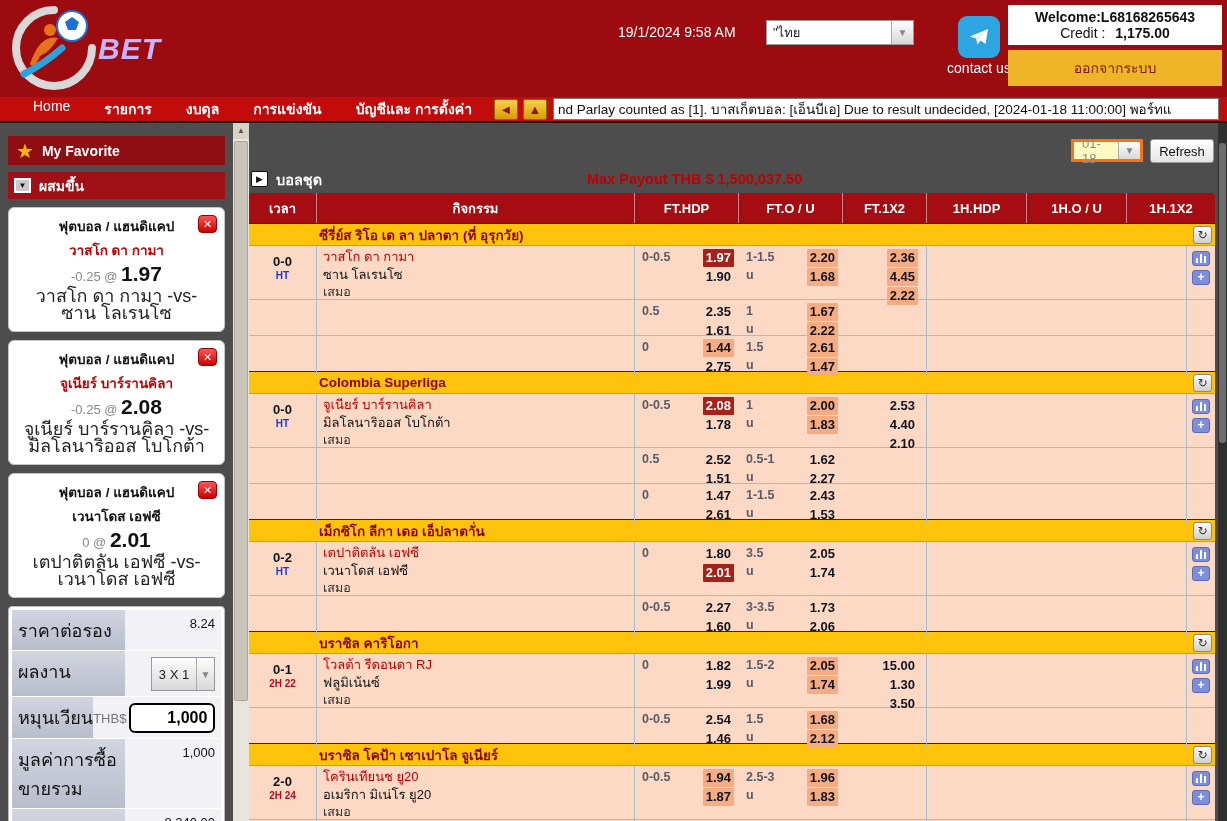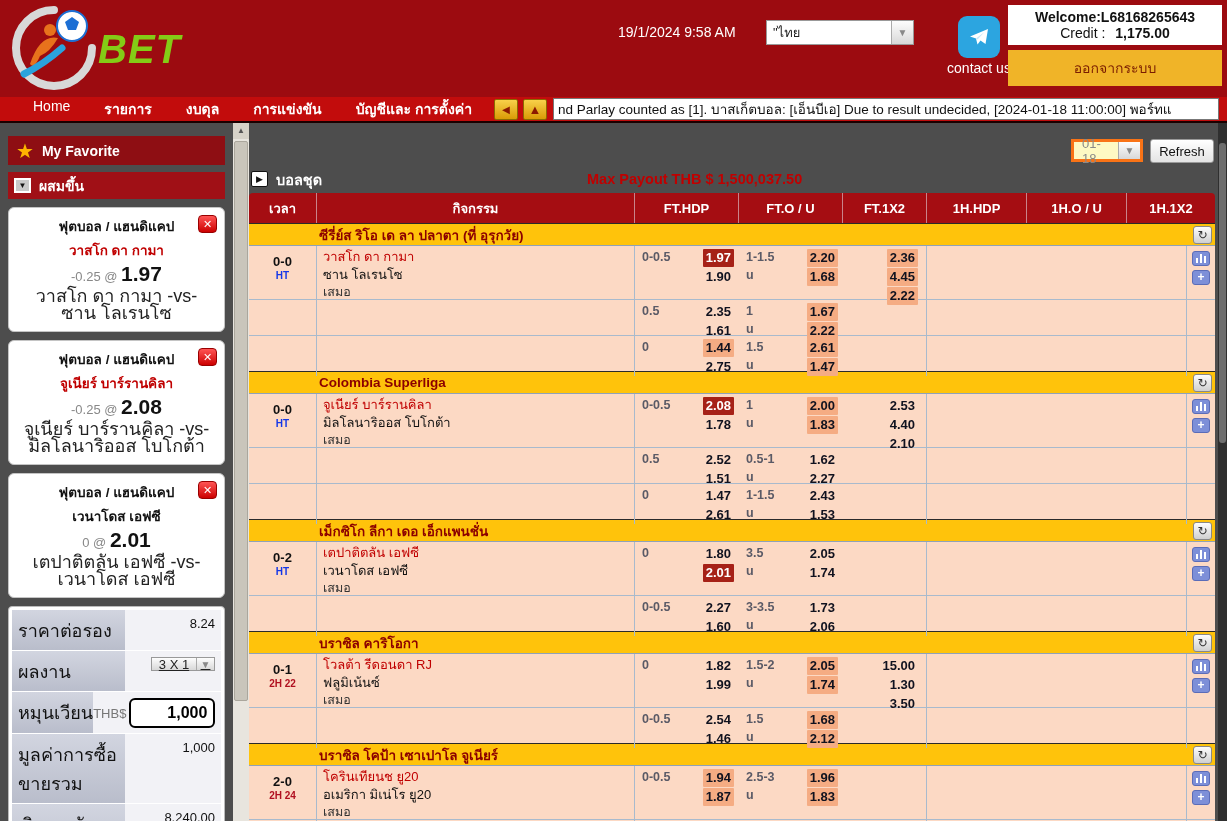--- a/index.html
+++ b/index.html
@@ -4,21 +4,21 @@
 <style>
   * { margin:0; padding:0; box-sizing:border-box; }
   html,body { width:1227px; height:821px; overflow:hidden; }
   body { font-family:"Liberation Sans","DejaVu Sans",sans-serif; background:var(--page-bg,#4D4D4D); position:relative; }
 
   
   .banner { height:97px; background:var(--brand-red,#9C0B10); position:relative; }
   .logo { position:absolute; left:10px; top:4px; display:flex; align-items:center; }
   .logo-word { font-style:italic; font-weight:bold; letter-spacing:1px; }
   .logo-white { color:#fff; font-size:44px; }
-  .logo-gold { color:#84cc16; font-size:40px; }
+  .logo-gold { color:#c4b5fd; font-size:30px; }
   .banner-datetime { position:absolute; left:618px; top:24px; color:#fff; font-size:14px; }
   .lang-select { position:absolute; left:766px; top:20px; width:148px; height:25px; background:#fff; border:1px solid #999; display:flex; align-items:center; }
   .lang-select .txt { flex:1; font-size:13px; color:#222; padding-left:6px; }
   .sel-btn { width:22px; height:100%; background:linear-gradient(#fdfdfd,#d8d8d8); border-left:1px solid #aaa; color:#888; font-size:10px; display:flex; align-items:center; justify-content:center; }
   .contact { position:absolute; left:946px; top:16px; width:66px; text-align:center; }
   .tg { width:42px; height:42px; margin:0 auto; background:#2CA5E0; border-radius:9px; display:flex; align-items:center; justify-content:center; }
   .contact .lbl { color:#fff; font-size:14px; margin-top:2px; }
   .account { position:absolute; left:1008px; top:5px; width:214px; }
   .acct-box { background:#fff; padding:4px 8px; text-align:center; }
   .acct-line1 { font-size:14px; font-weight:bold; color:#111; }
@@ -59,21 +59,21 @@
   .slip .line .hc { font-size:13px; color:#888; }
   .slip .line .od { font-size:21px; font-weight:bold; color:#111; }
   .slip .match { font-size:18px; color:#222; margin-top:2px; line-height:17px; }
   .slip .x { position:absolute; right:7px; top:7px; width:19px; height:18px; background:linear-gradient(#f55,#c00); border:1px solid #900; border-radius:4px; color:#fff; font-size:11px; font-weight:bold; line-height:16px; text-align:center; cursor:pointer; }
 
   .form-panel { margin-top:8px; width:217px; background:#fff; border:1px solid #bbb; border-radius:4px; padding:3px; }
   .f-row { display:flex; border-bottom:1px solid #fff; }
   .f-label { width:113px; background:linear-gradient(#d2d5e0,#b9bdcb); font-size:18px; color:#111; padding:6px 0 5px 6px; }
   .f-val { flex:1; background:#F2F2F6; font-size:13px; color:#111; text-align:right; padding:6px 6px 5px 0; }
   .f-val.blue { color:#0040D0; }
-  .mini-select { float:right; width:64px; height:14px; background:linear-gradient(#fdfdfd,#d8d8d8); border:1px solid #999; display:flex; align-items:center; font-size:13px; color:#222;text-decoration:underline; }
+  .mini-select { float:right; width:64px; height:34px; background:linear-gradient(#fdfdfd,#d8d8d8); border:1px solid #999; display:flex; align-items:center; font-size:13px; color:#222; }
   .mini-select .txt { flex:1; text-align:center; }
   .mini-select .sel-btn { width:18px; }
   .stake-wrap { display:flex; align-items:center; justify-content:flex-end; }
   .stake-cur { color:#777; font-size:13px; margin-right:3px; }
   .stake-input { width:86px; height:30px; border:2px solid #000; border-radius:6px; font-size:16px; font-weight:bold; text-align:right; padding-right:6px; font-family:inherit; }
   .btn-cancel { flex:1; height:31px; background:linear-gradient(#fff,#e4e4e4); border:1px solid #999; border-radius:4px; color:#111; font-size:13.5px; cursor:pointer; }
 
   
   .ctrl-row { position:absolute; top:16px; right:4px; display:flex; gap:7px; }
   .date-select { width:72px; height:23px; background:#fef9c3; border:3px solid #f97316; display:flex; align-items:center;gap:12px; }
@@ -440,21 +440,21 @@
             </div>
             <div class="c odds-col ">
               <div><span class="od-v">2.43</span></div>
               <div><span class="od-v">1.53</span></div>
             </div>
             <div class="c odds-col c-x2 bR"></div>
             <div class="c bR"></div>
             <div class="c c-icons"></div>
           </div>
           <div class="band">
-            <span class="nm">เม็กซิโก ลีกา เดอ เอ็กแพนชั่น</span>
+            <span class="nm">เม็กซิโก ลีกา เดอ เอ็ปลาตาั่น</span>
             <div class="rf">↻</div>
           </div>
           <div class="m-row first" style="height: 54px;">
             <div class="c c-time bR">
               <div class="score">0-2</div>
               <div class="per ht">HT</div>
             </div>
             <div class="c c-act bR">
               <div class="t1">เตปาติตลัน เอฟซี</div>
               <div class="t2">เวนาโดส เอฟซี</div>

